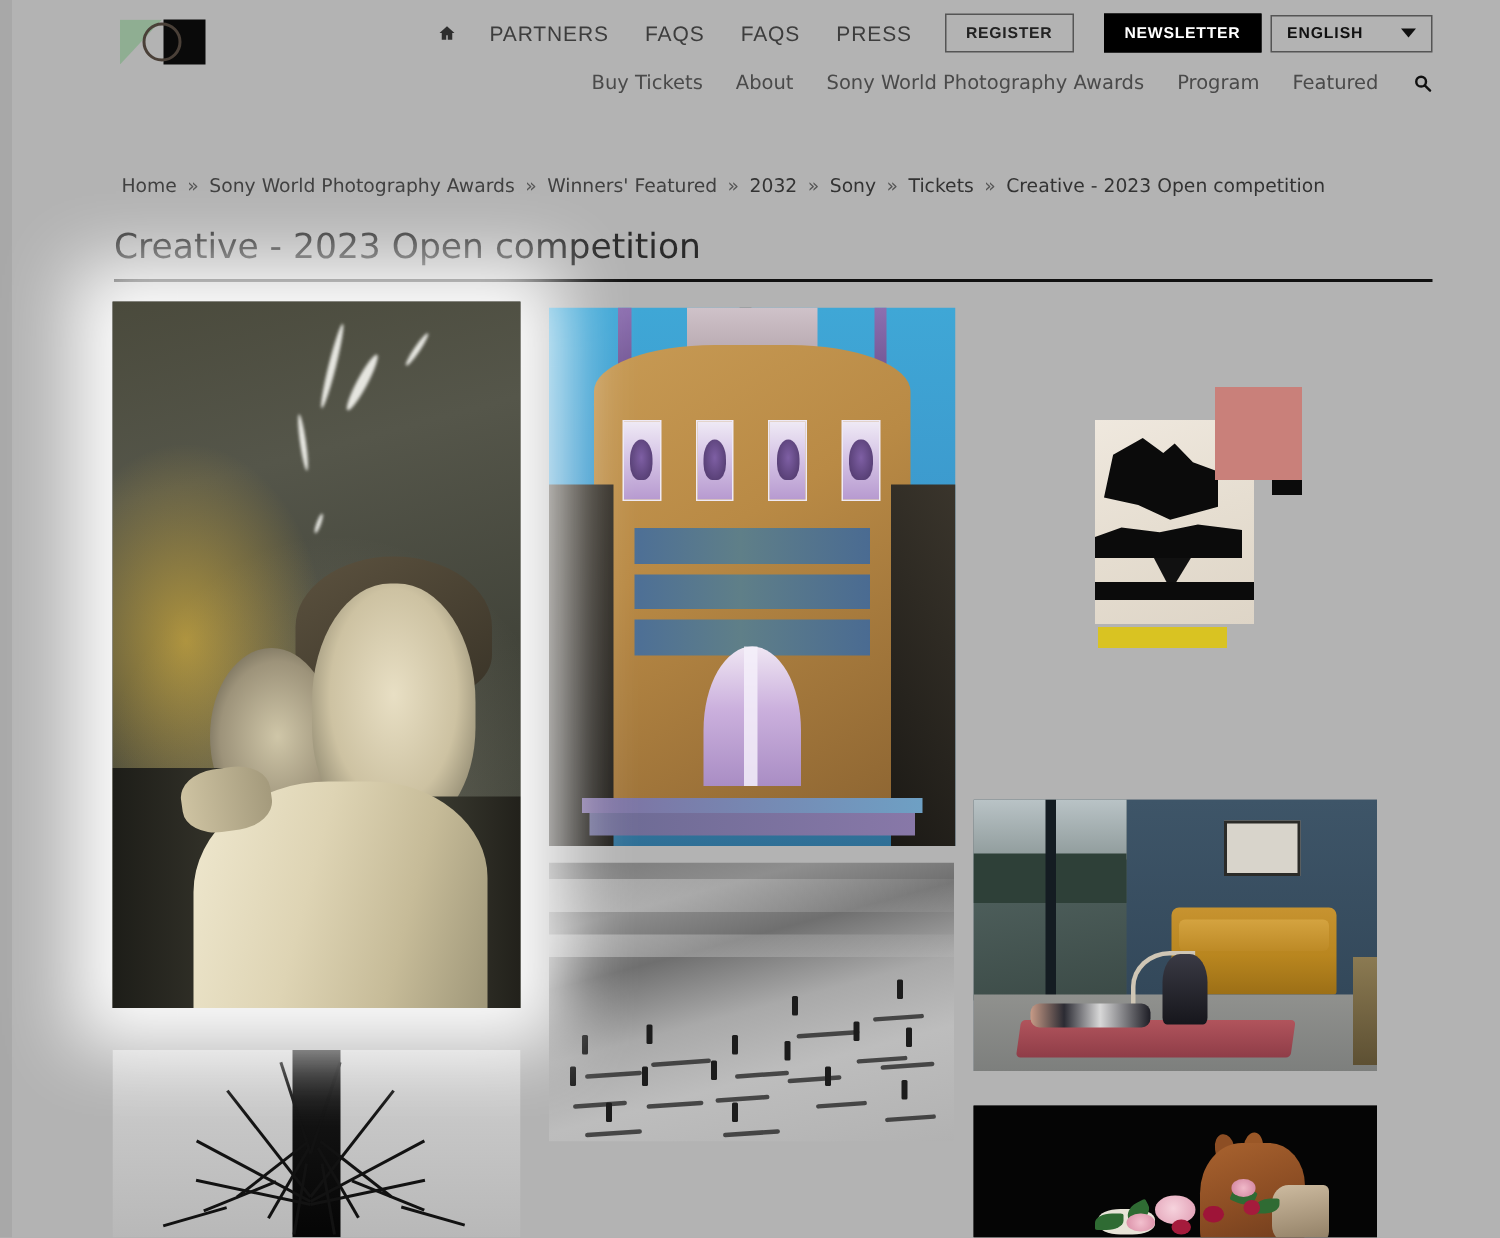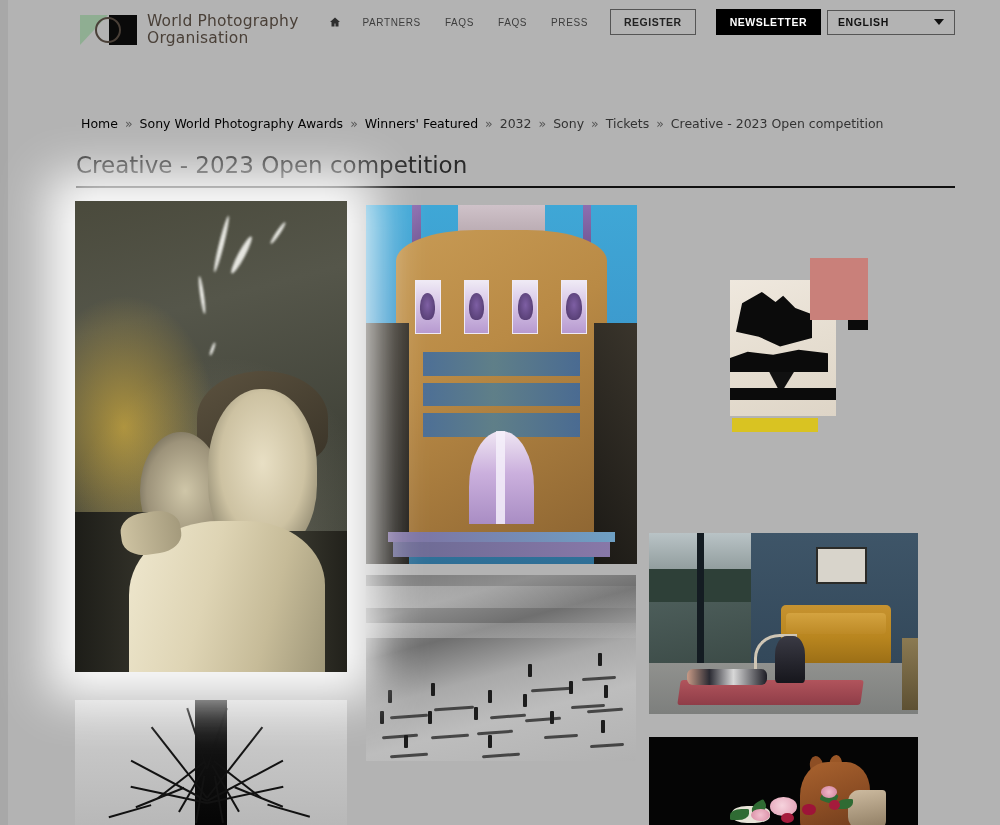--- a/index.html
+++ b/index.html
@@ -44,40 +44,40 @@
   .logo-text {
     font-size:15.5px; line-height:17px; color:#4a4038;
     font-family:"DejaVu Sans", sans-serif; letter-spacing:.2px;
   }
 
   .topnav {
     position:absolute; right:45px; top:9px;
     display:flex; align-items:center; gap:0;
   }
   .topnav a, .topnav span.itm {
-    font-size:10px; color:#3d3d3d; letter-spacing:.6px;
+    font-size:14px; color:#3d3d3d; letter-spacing:.6px;
     text-decoration:none; padding:0 12px; cursor:pointer;
   }
   .home-icon { padding:0 10px; display:flex; align-items:center; }
   .btn-register {
     border:1px solid #555; background:transparent; color:#222;
     font-size:10.5px; letter-spacing:.5px; font-weight:bold;
     padding:6px 13px; margin-left:10px; cursor:pointer;
     font-family:"Liberation Sans", sans-serif;
   }
   .btn-newsletter {
     border:1px solid #000; background:#000; color:#fff;
     font-size:10.5px; letter-spacing:.5px; font-weight:bold;
     padding:6px 13px; margin-left:20px; cursor:pointer;
     font-family:"Liberation Sans", sans-serif;
   }
   .lang-select {
     border:1px solid #555; background:transparent; color:#111;
     font-size:10.5px; font-weight:bold; letter-spacing:.6px;
-    padding:6px 10px; margin-left:6px; width:128px;
+    padding:6px 10px; margin-left:6px; width:108px;
     display:flex; align-items:center; justify-content:space-between;
     cursor:pointer; height:25px;
   }
   .caret { width:0;height:0;border-left:5px solid transparent;border-right:5px solid transparent;border-top:6px solid #111; }
 
   .subnav {
     position:absolute; right:45px; top:48px;
     display:flex; align-items:center; gap:0;
   }
   .subnav a {
@@ -86,21 +86,21 @@
     font-family:"DejaVu Sans", sans-serif;
   }
   .search-ico { padding-left:12px; display:flex; align-items:center; cursor:pointer; }
 
   
   .breadcrumb {
     position:absolute; left:73px; top:116px;
     font-size:12.5px; color:#333;
     font-family:"DejaVu Sans", sans-serif;
   }
-  .breadcrumb a { color:#000000; text-decoration:none; cursor:pointer; }
+  .breadcrumb a { color:#404040; text-decoration:none; cursor:pointer; }
   .breadcrumb .sep { color:#555; margin:0 3px; }
 
   
   .page-title {
     position:absolute; left:68px; top:152px;
     font-size:23px; color:#2a2a2a; font-weight:normal;
     font-family:"DejaVu Sans", sans-serif; margin:0;
   }
   .title-rule {
     position:absolute; left:68px; top:186px; width:879px; height:2px;
@@ -397,24 +397,20 @@
 
 <div class="page">
 
   <div class="header">
 
     <div class="logo-wrap">
       <div class="logo-mark">
         <div class="logo-tri"></div>
         <div class="logo-sq"></div>
         <div class="logo-circ"></div>
-      </div>
-      <div class="logo-text">
-        <div>World Photography</div>
-        <div>Organisation</div>
       </div>
     </div>
 
     <div class="topnav">
       <span class="home-icon">
         <svg width="12" height="12" viewBox="0 0 24 24" fill="#2e2e2e">
           <path d="M12 3 2 12h3v9h6v-6h2v6h6v-9h3z"></path>
         </svg>
       </span>
       <a href="#">PARTNERS</a>
@@ -422,20 +418,33 @@
       <a href="#">FAQS</a>
       <a href="#">PRESS</a>
       <button class="btn-register">REGISTER</button>
       <button class="btn-newsletter">NEWSLETTER</button>
       <div class="lang-select">
         <span>ENGLISH</span>
         <span class="caret"></span>
       </div>
     </div>
 
+    <div class="subnav">
+      <a href="#">Buy Tickets</a>
+      <a href="#">About</a>
+      <a href="#">Sony World Photography Awards</a>
+      <a href="#">Program</a>
+      <a href="#">Featured</a>
+      <span class="search-ico">
+        <svg width="13" height="13" viewBox="0 0 24 24" fill="none" stroke="#111" stroke-width="3">
+          <circle cx="10" cy="10" r="6"></circle>
+            <line x1="14.5" y1="14.5" x2="21" y2="21" stroke-linecap="round"></line>
+        </svg>
+      </span>
+    </div>
   </div>
 
   <div class="breadcrumb">
     <a href="#">Home</a>
     <span class="sep">»</span>
     <a href="#">Sony World Photography Awards</a>
     <span class="sep">»</span>
     <a href="#">Winners' Featured</a>
     <span class="sep">»</span>
     <span>2032</span>

